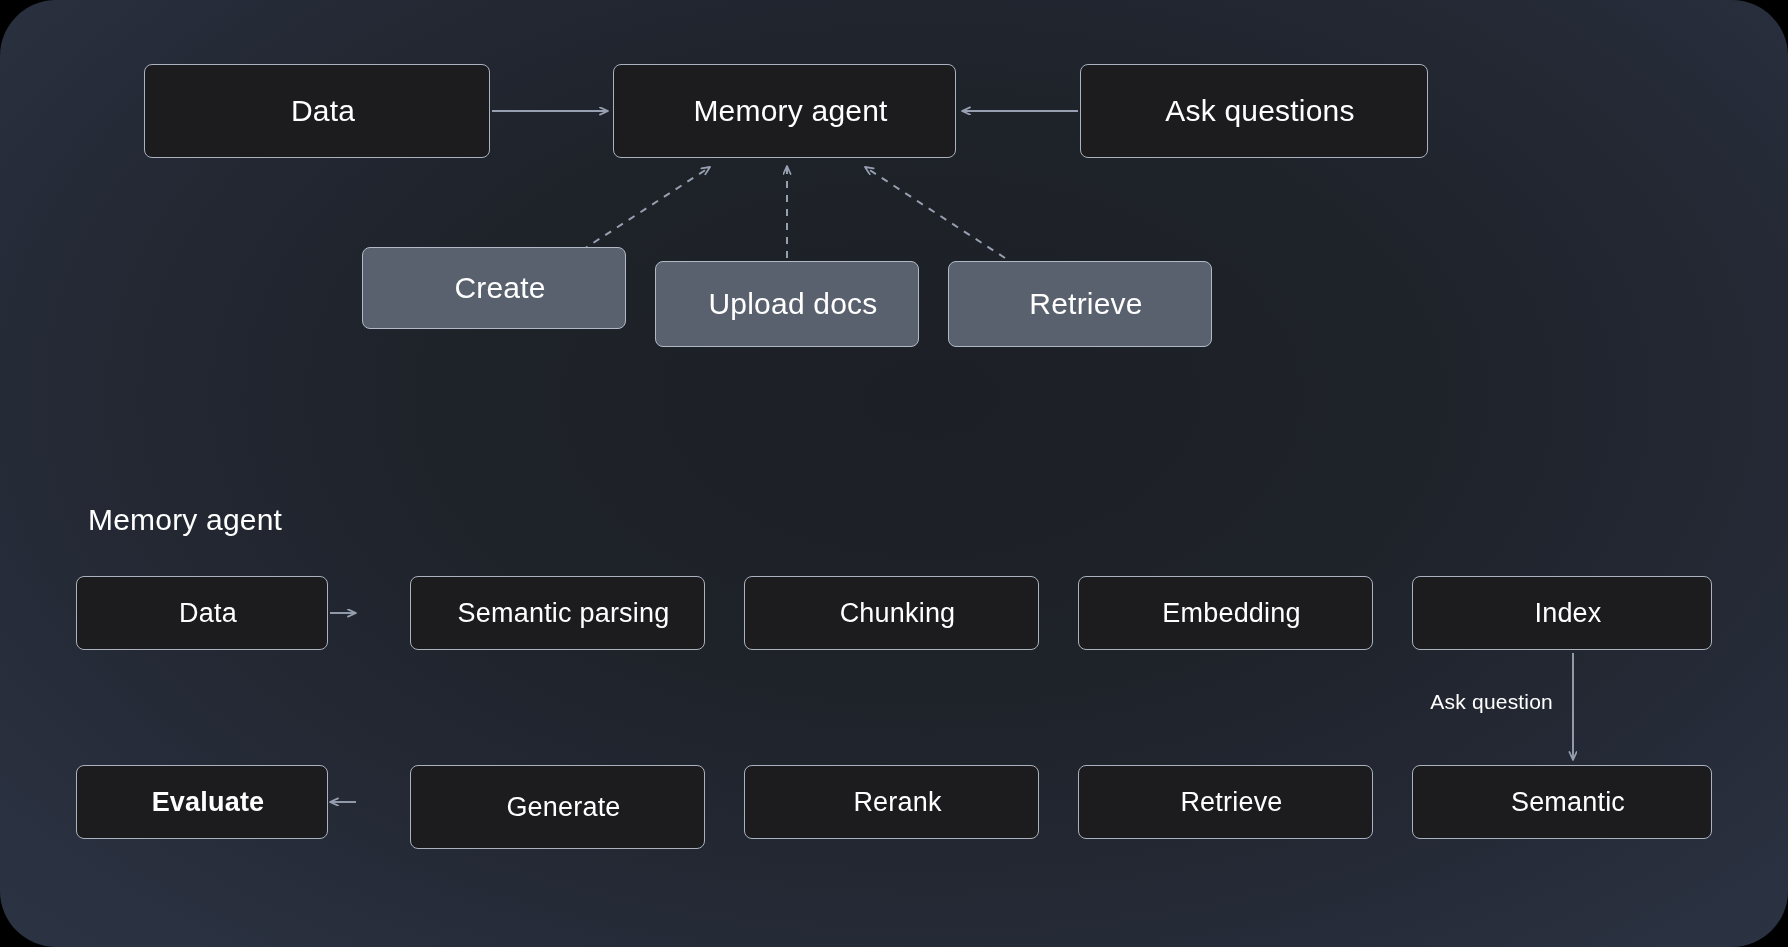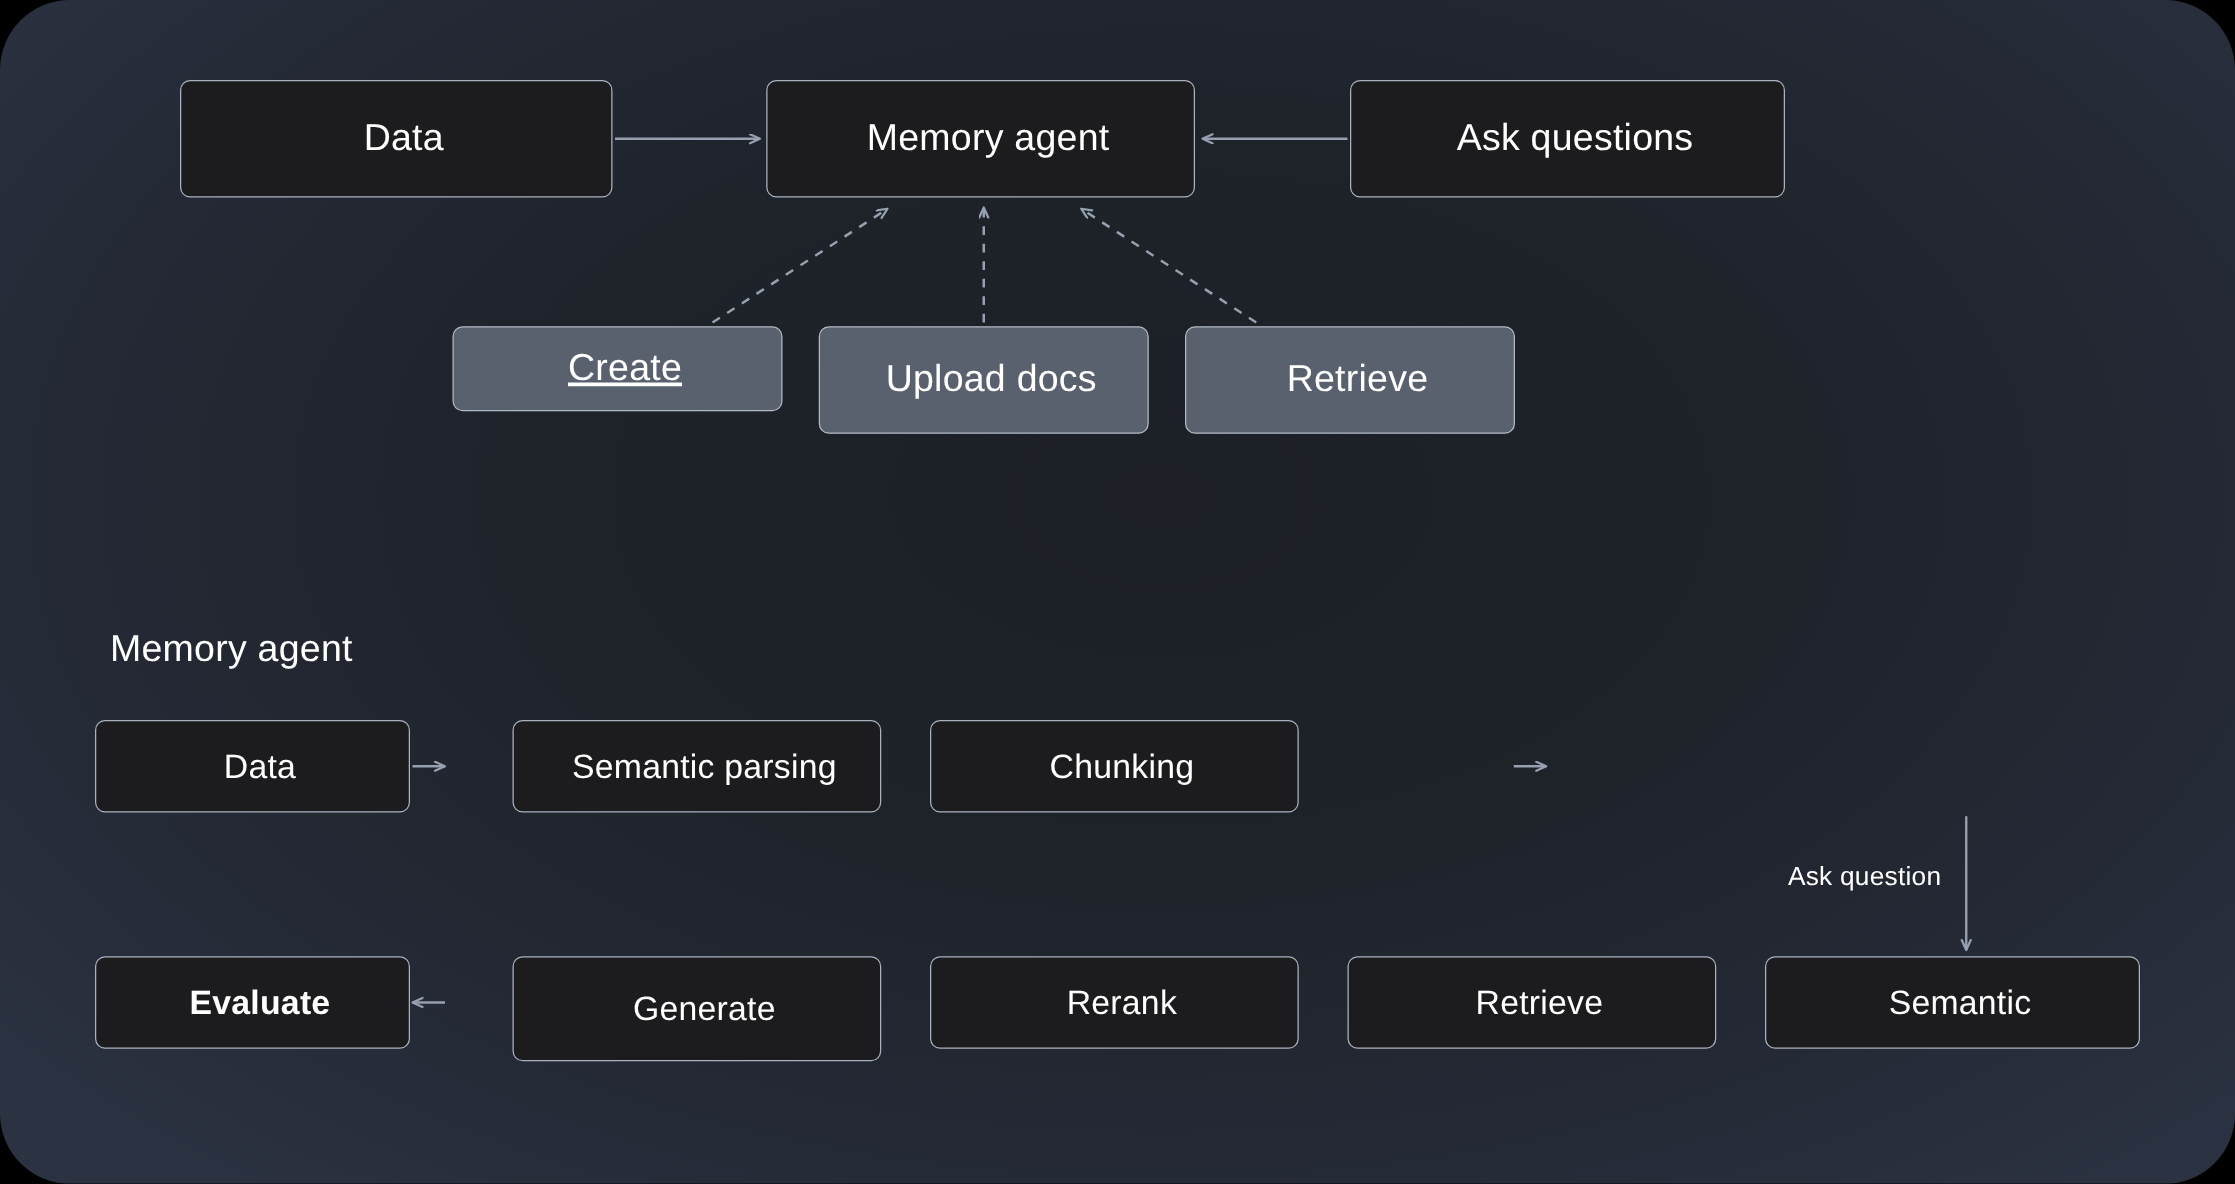--- a/index.html
+++ b/index.html
@@ -139,21 +139,21 @@
   </div>
 
   <div class="node node-dark lbl-top" style="left:613px; top:64px; width:343px; height:94px;">
     <span>Memory agent</span>
   </div>
 
   <div class="node node-dark lbl-top" style="left:1080px; top:64px; width:348px; height:94px;">
     <span>Ask questions</span>
   </div>
 
-  <div class="node node-gray lbl-mid" style="left:362px; top:261px; width:264px; height:68px;text-decoration:underline;">
+  <div class="node node-gray lbl-mid" style="left:362px; top:247px; width:264px; height:82px;">
     <span>Create</span>
   </div>
 
   <div class="node node-gray lbl-mid" style="left:655px; top:261px; width:264px; height:86px;">
     <span>Upload docs</span>
   </div>
 
   <div class="node node-gray lbl-mid" style="left:948px; top:261px; width:264px; height:86px;">
     <span>Retrieve</span>
   </div>
@@ -165,21 +165,27 @@
   </div>
 
   <div class="node node-dark lbl-flow" style="left:410px; top:576px; width:295px; height:74px;">
     <span>Semantic parsing</span>
   </div>
 
   <div class="node node-dark lbl-flow" style="left:744px; top:576px; width:295px; height:74px;">
     <span>Chunking</span>
   </div>
 
-
+  <div class="node node-dark lbl-flow" style="left:1078px; top:576px; width:295px; height:74px;">
+    <span>Embedding</span>
+  </div>
+
+  <div class="node node-dark lbl-flow" style="left:1412px; top:576px; width:300px; height:74px;">
+    <span>Index</span>
+  </div>
 
   <div class="edge-label" style="left:1305px; top:690px; width:248px;">Ask question</div>
 
   <div class="node node-dark lbl-flow" style="left:76px; top:765px; width:252px; height:74px;font-weight:bold;">
     <span>Evaluate</span>
   </div>
 
   <div class="node node-dark lbl-flow" style="left:410px; top:765px; width:295px; height:84px;">
     <span>Generate</span>
   </div>

